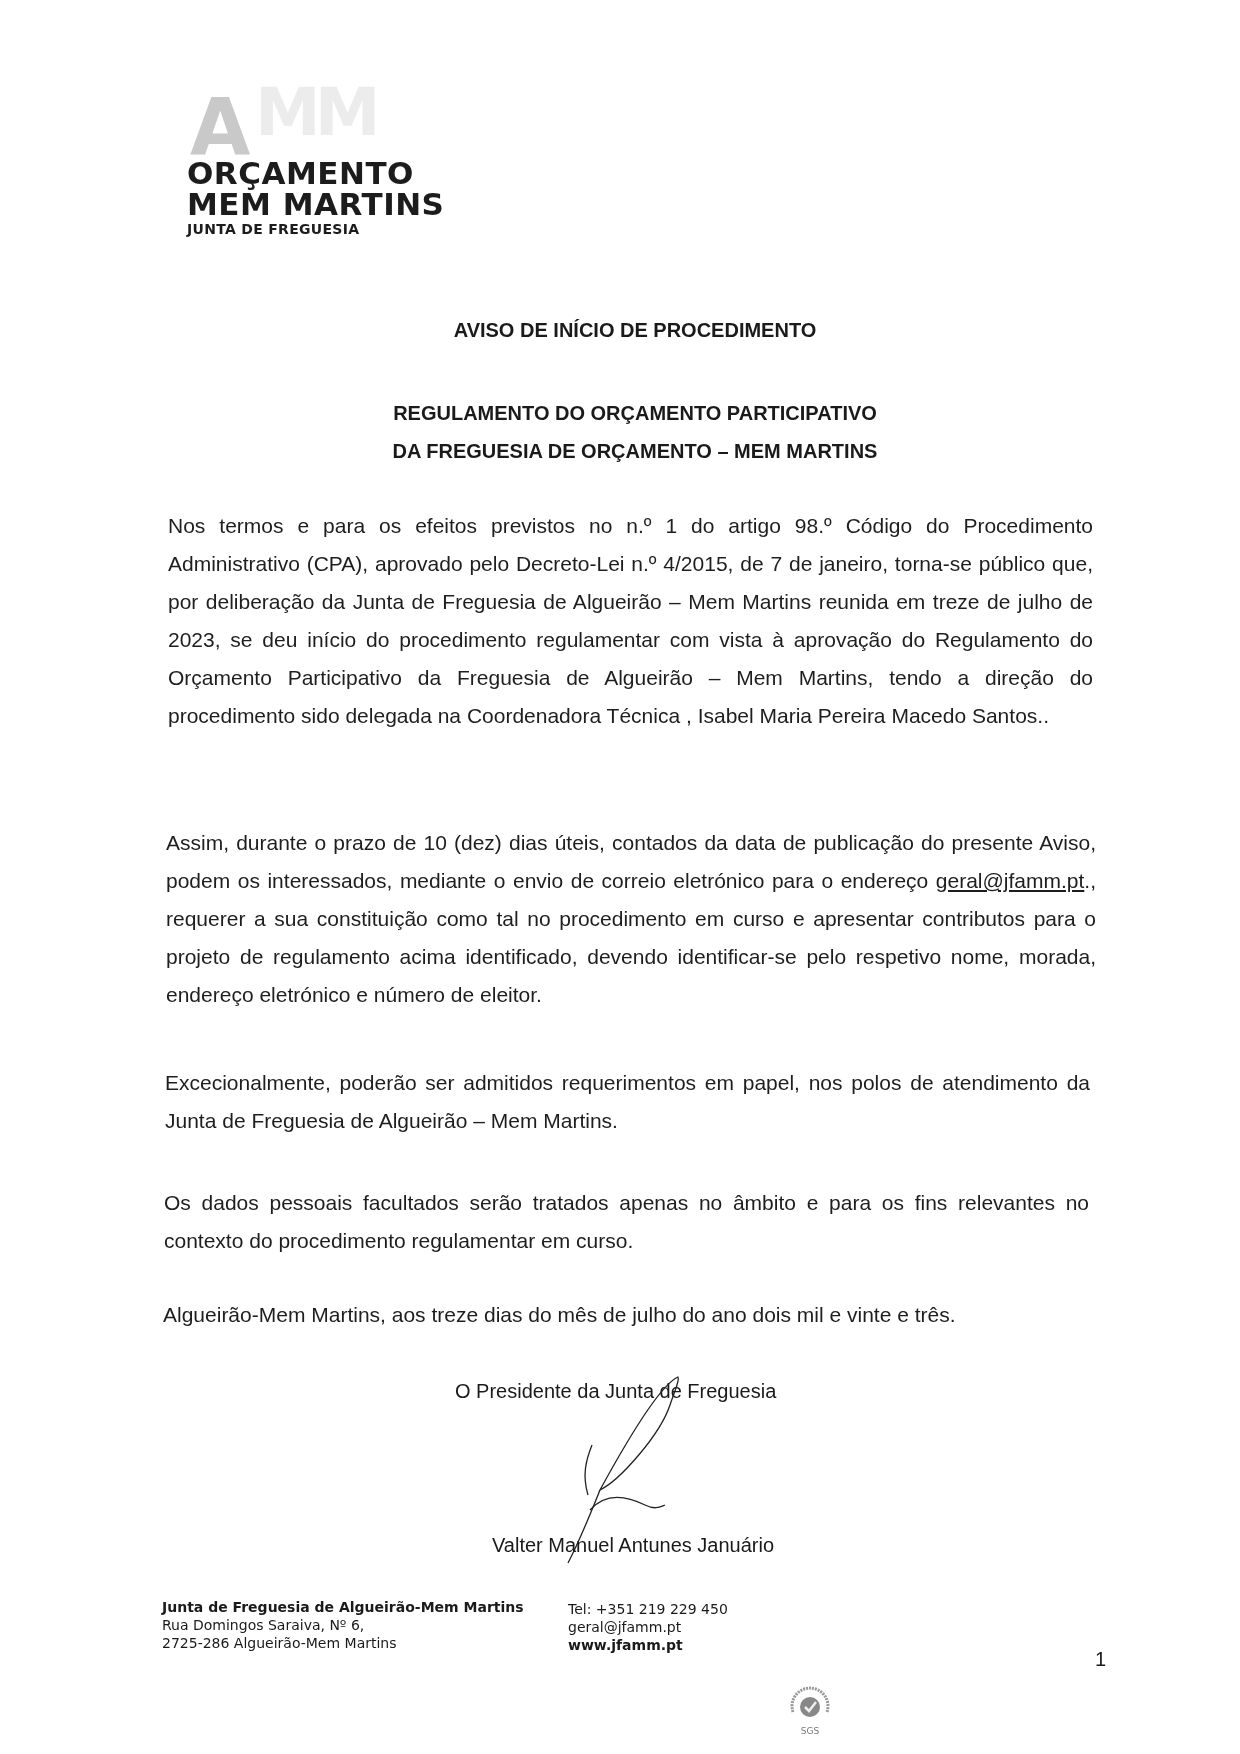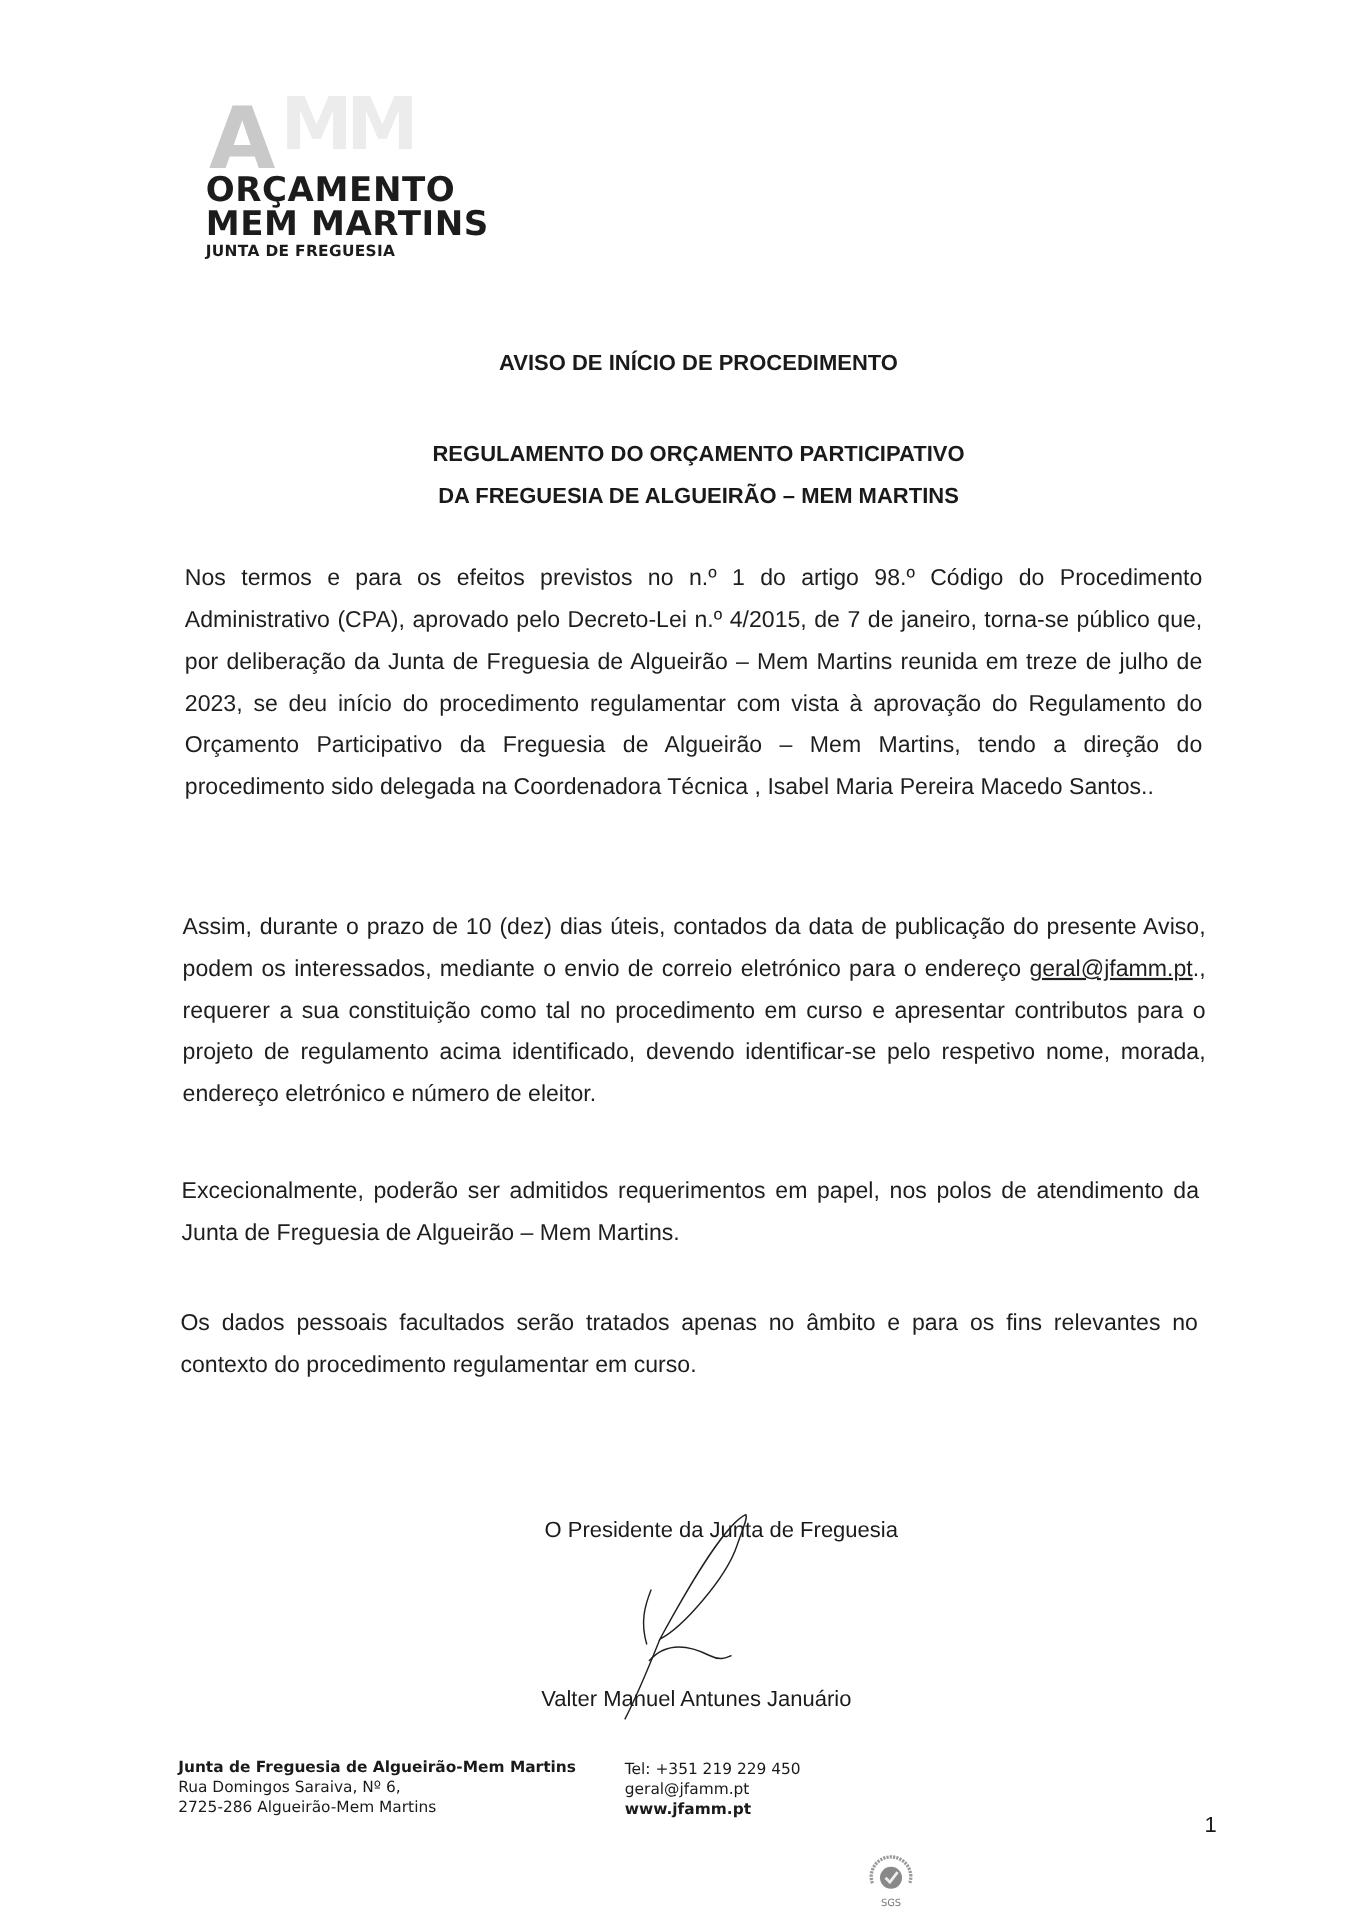--- a/index.html
+++ b/index.html
@@ -22,21 +22,21 @@
     
     .body-text { position: absolute; left: 168px; width: 925px; font: 21px/38px "Liberation Sans", sans-serif; color: #1e1e1e; text-align: justify; }
     .p1 { top: 507px; }
     .p2 { top: 824px; left: 166px; width: 930px; }
     .p3 { top: 1064px; left: 165px; }
     .p4 { top: 1184px; left: 164px; }
     .p5 { top: 1296px; left: 163px; text-align: left; }
     .email-link { text-decoration: underline; color: #1e1e1e; }
 
     
-    .sig-role { position: absolute; left: 455px; top: 1378px; font: 20px/26px "Liberation Sans", sans-serif; margin-left: 40px; }
+    .sig-role { position: absolute; left: 455px; top: 1378px; font: 20px/26px "Liberation Sans", sans-serif; }
     .sig-svg { position: absolute; left: 560px; top: 1375px; width: 140px; height: 190px; }
     .sig-name { position: absolute; left: 492px; top: 1532px; font: 20px/26px "Liberation Sans", sans-serif; }
 
     
     .footer-left { position: absolute; left: 162px; top: 1598px; font: 14px/18px "DejaVu Sans", sans-serif; color: #1a1a1a; }
     .footer-left .org { font-weight: bold; }
     .footer-mid { position: absolute; left: 568px; top: 1600px; font: 14px/18px "DejaVu Sans", sans-serif; color: #1a1a1a; }
     .footer-mid .web { font-weight: bold; }
     .cert { position: absolute; left: 785px; top: 1684px; width: 50px; height: 52px; }
     .cert-label { position: absolute; left: 0; bottom: 0; width: 50px; text-align: center; font: 9px/10px "DejaVu Sans", sans-serif; color: #777; }
@@ -54,31 +54,32 @@
     </div>
     <div class="logo-title">ORÇAMENTO</div>
     <div class="logo-title">MEM MARTINS</div>
     <div class="logo-sub">JUNTA DE FREGUESIA</div>
   </div>
 
   <div class="h1">AVISO DE INÍCIO DE PROCEDIMENTO</div>
 
   <div class="h2">
     <div>REGULAMENTO DO ORÇAMENTO PARTICIPATIVO</div>
-    <div>DA FREGUESIA DE ALGUEIRÃO – MEM MARTINS</div>
+    <div>DA FREGUESIA DE ORÇAMENTO – MEM MARTINS</div>
   </div>
 
   <p class="body-text p1" style="margin:0">Nos termos e para os efeitos previstos no n.º 1 do artigo 98.º Código do Procedimento Administrativo (CPA), aprovado pelo Decreto-Lei n.º 4/2015, de 7 de janeiro, torna-se público que, por deliberação da Junta de Freguesia de Algueirão – Mem Martins reunida em treze de julho de 2023, se deu início do procedimento regulamentar com vista à aprovação do Regulamento do Orçamento Participativo da Freguesia de Algueirão – Mem Martins, tendo a direção do procedimento sido delegada na Coordenadora Técnica , Isabel Maria Pereira Macedo Santos..</p>
 
   <p class="body-text p2" style="margin:0"><span>Assim, durante o prazo de 10 (dez) dias úteis, contados da data de publicação do presente Aviso, podem os interessados, mediante o envio de correio eletrónico para o endereço </span><span class="email-link">geral@jfamm.pt</span><span>., requerer a sua constituição como tal no procedimento em curso e apresentar contributos para o projeto de regulamento acima identificado, devendo identificar-se pelo respetivo nome, morada, endereço eletrónico e número de eleitor.</span></p>
 
   <p class="body-text p4" style="margin:0">Os dados pessoais facultados serão tratados apenas no âmbito e para os fins relevantes no contexto do procedimento regulamentar em curso.</p>
 
   <p class="body-text p3" style="margin:0">Excecionalmente, poderão ser admitidos requerimentos em papel, nos polos de atendimento da Junta de Freguesia de Algueirão – Mem Martins.</p>
 
+  <p class="body-text p5" style="margin:0">Algueirão-Mem Martins, aos  treze dias do mês de julho do ano dois mil e vinte e três.</p>
 
   <div class="sig-role">O Presidente da Junta de Freguesia</div>
 
   <svg class="sig-svg" viewBox="0 0 140 190">
     <path d="M118 2 C 100 10, 70 60, 40 115 C 60 105, 100 60, 110 30 C 115 15, 120 5, 118 2 Z" fill="none" stroke="#222" stroke-width="1.3"></path>
     <path d="M32 70 C 26 85, 22 100, 28 120" fill="none" stroke="#222" stroke-width="1.3"></path>
     <path d="M40 115 C 30 140, 20 165, 8 188" fill="none" stroke="#222" stroke-width="1.3"></path>
     <path d="M30 135 C 45 118, 65 120, 85 130 C 95 135, 100 132, 105 130" fill="none" stroke="#222" stroke-width="1.3"></path>
   </svg>
 

